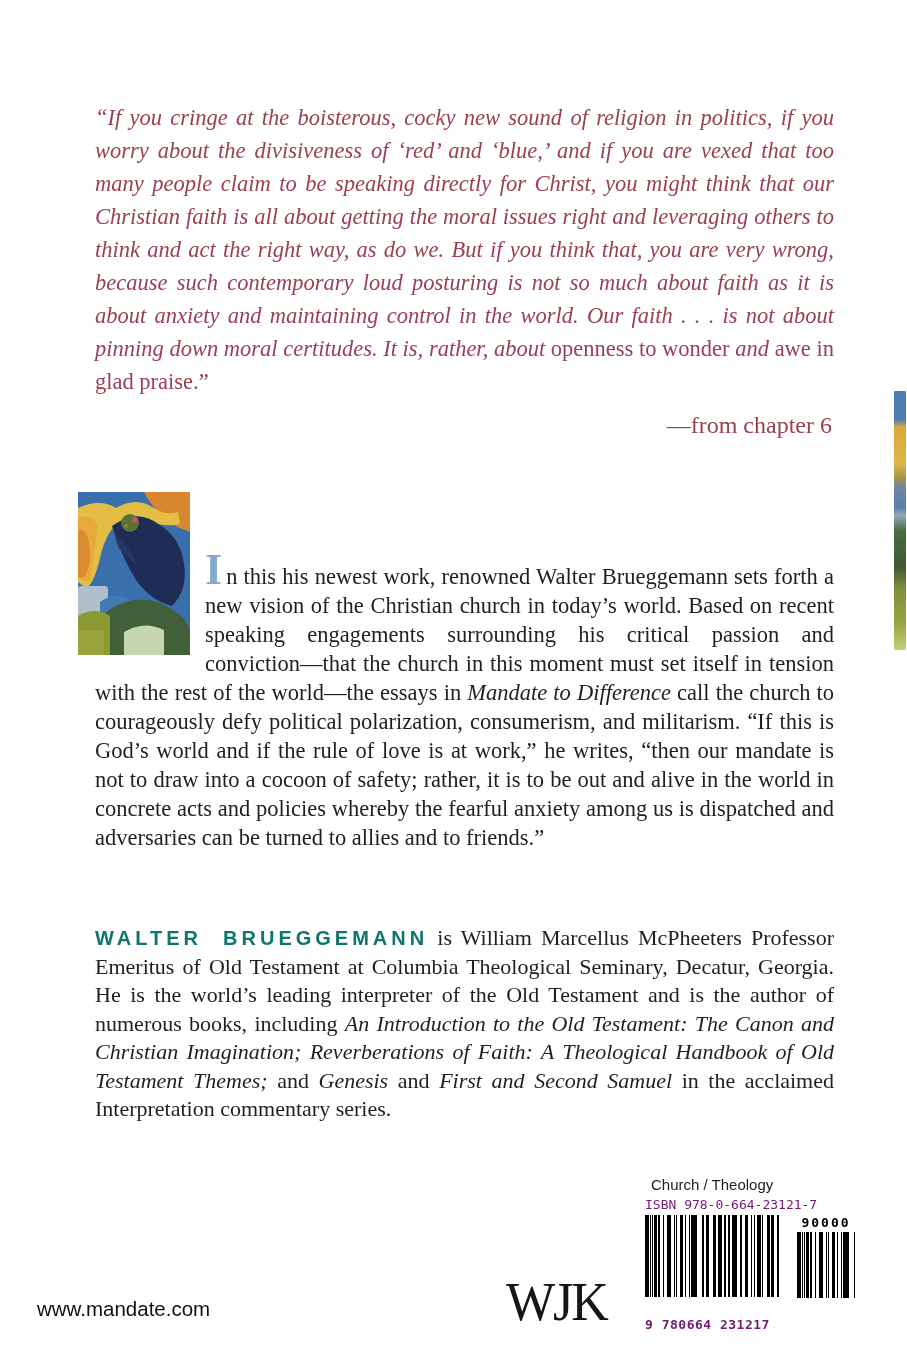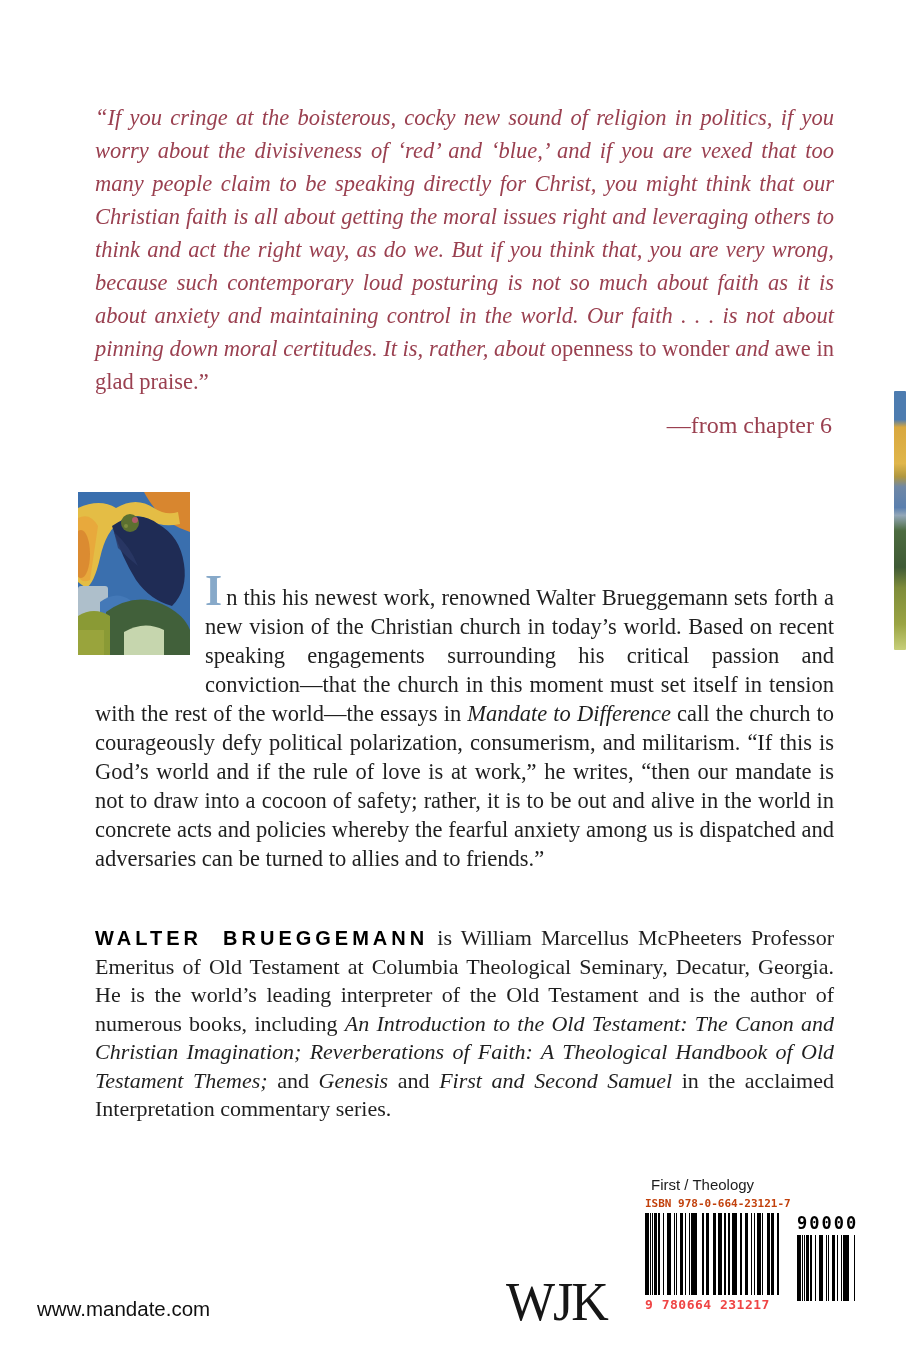--- a/index.html
+++ b/index.html
@@ -20,63 +20,63 @@
   .quote-attribution{
     text-align:right;color:#9a4050;font-size:24px;line-height:30px;
     margin-top:12px;padding-right:2px;
   }
 
   
   .cover-art{left:78px;top:492px;width:112px;height:163px;}
   .cover-art svg{display:block;width:112px;height:163px;}
 
   
-  .desc-block{left:95px;top:583px;width:739px;
+  .desc-block{left:95px;top:562px;width:739px;
     font-size:22.5px;line-height:29px;text-align:justify;color:#1f1f1f;}
   .desc-spacer{float:left;width:110px;height:88px;}
   .dropcap{
     font-family:"Liberation Serif", serif;font-weight:bold;
     font-size:44px;line-height:0;color:#87a9c9;padding-right:4px;
   }
   .desc-block .run.it, .bio-block .run.it{font-style:italic;}
 
   
   .bio-block{left:95px;top:924px;width:739px;
     font-size:22px;line-height:28.5px;text-align:justify;color:#1f1f1f;}
   .bio-name{
     font-family:"Liberation Sans", sans-serif;font-weight:bold;
-    font-size:20px;letter-spacing:4px;word-spacing:8px;color:#000000;
+    font-size:20px;letter-spacing:4px;word-spacing:8px;color:#0f766e;
   }
 
   
   .category-label{left:651px;top:1176px;
     font-family:"Liberation Sans", sans-serif;font-size:15px;color:#1c1c1c;}
   .barcode-area{left:645px;top:1197px;width:213px;background:#fff;}
   .isbn-label{
-    font-family:"DejaVu Sans Mono", monospace;font-weight:bold;
-    font-size:11px;letter-spacing:0px;white-space:nowrap;color:#c2410c;
+    font-family:"DejaVu Sans Mono", monospace;font-weight:normal;
+    font-size:13px;letter-spacing:0px;white-space:nowrap;color:#701a75;
   }
   .bars-row{display:flex;gap:18px;margin-top:3px;}
   .barcode-main{width:134px;}
   .barcode-supp{width:58px;}
   .bars{
     background-image:
       repeating-linear-gradient(90deg,#000 0 2px,transparent 2px 5px,#000 5px 6px,transparent 6px 11px),
       repeating-linear-gradient(90deg,transparent 0 3px,#000 3px 4px,transparent 4px 7px,#000 7px 10px,transparent 10px 13px);
     background-color:#fff;
   }
   .bars.main{height:82px;border-left:2px solid #000;border-right:2px solid #000;}
   .bars.supp{height:66px;border-left:2px solid #000;}
   .barcode-digits{
     font-family:"DejaVu Sans Mono", monospace;font-weight:bold;font-size:13px;
-    letter-spacing:0.5px;margin-top:2px;white-space:nowrap;color:#ef4444;
+    letter-spacing:0.5px;margin-top:20px;white-space:nowrap;color:#701a75;
   }
   .price-code{
-    font-family:"DejaVu Sans Mono", monospace;font-weight:bold;font-size:17px;
-    letter-spacing:2px;text-align:left;color:#000;
+    font-family:"DejaVu Sans Mono", monospace;font-weight:bold;font-size:13px;
+    letter-spacing:2px;text-align:center;color:#000;
   }
   .barcode-supp .bars{margin-top:2px;}
 
   .publisher-logo{left:506px;top:1270px;
     font-family:"Liberation Serif", serif;font-size:52px;color:#161616;
     letter-spacing:-2px;transform:scaleY(1.06);transform-origin:top left;}
   .website-url{left:37px;top:1297px;
     font-family:"Liberation Sans", sans-serif;font-size:20.5px;color:#101010;}
 
   
@@ -118,21 +118,21 @@
 </div>
 
 <div class="abs desc-block">
   <span class="desc-spacer"></span><span class="dropcap">I</span><span><span class="run">n this his newest work, renowned Walter Brueggemann sets forth a new vision of the Christian church in today’s world. Based on recent speaking engagements surrounding his critical passion and conviction—that the church in this moment must set itself in tension with the rest of the world—the essays in </span><span class="run it">Mandate to Difference</span><span class="run"> call the church to courageously defy political polarization, consumerism, and militarism. “If this is God’s world and if the rule of love is at work,” he writes, “then our mandate is not to draw into a cocoon of safety; rather, it is to be out and alive in the world in concrete acts and policies whereby the fearful anxiety among us is dispatched and adversaries can be turned to allies and to friends.”</span></span>
 </div>
 
 <div class="abs bio-block">
   <span class="bio-name">WALTER BRUEGGEMANN</span><span><span class="run"> is William Marcellus McPheeters Professor Emeritus of Old Testament at Columbia Theological Seminary, Decatur, Georgia. He is the world’s leading interpreter of the Old Testament and is the author of numerous books, including </span><span class="run it">An Introduction to the Old Testament: The Canon and Christian Imagination; Reverberations of Faith: A Theological Handbook of Old Testament Themes;</span><span class="run"> and </span><span class="run it">Genesis</span><span class="run"> and </span><span class="run it">First and Second Samuel</span><span class="run"> in the acclaimed Interpretation commentary series.</span></span>
 </div>
 
-<div class="abs category-label">First / Theology</div>
+<div class="abs category-label">Church / Theology</div>
 
 <div class="abs barcode-area">
   <div class="isbn-label">ISBN 978-0-664-23121-7</div>
   <div class="bars-row">
     <div class="barcode-main">
       <div class="bars main"></div>
       <div class="barcode-digits">9 780664 231217</div>
     </div>
     <div class="barcode-supp">
       <div class="price-code">90000</div>

